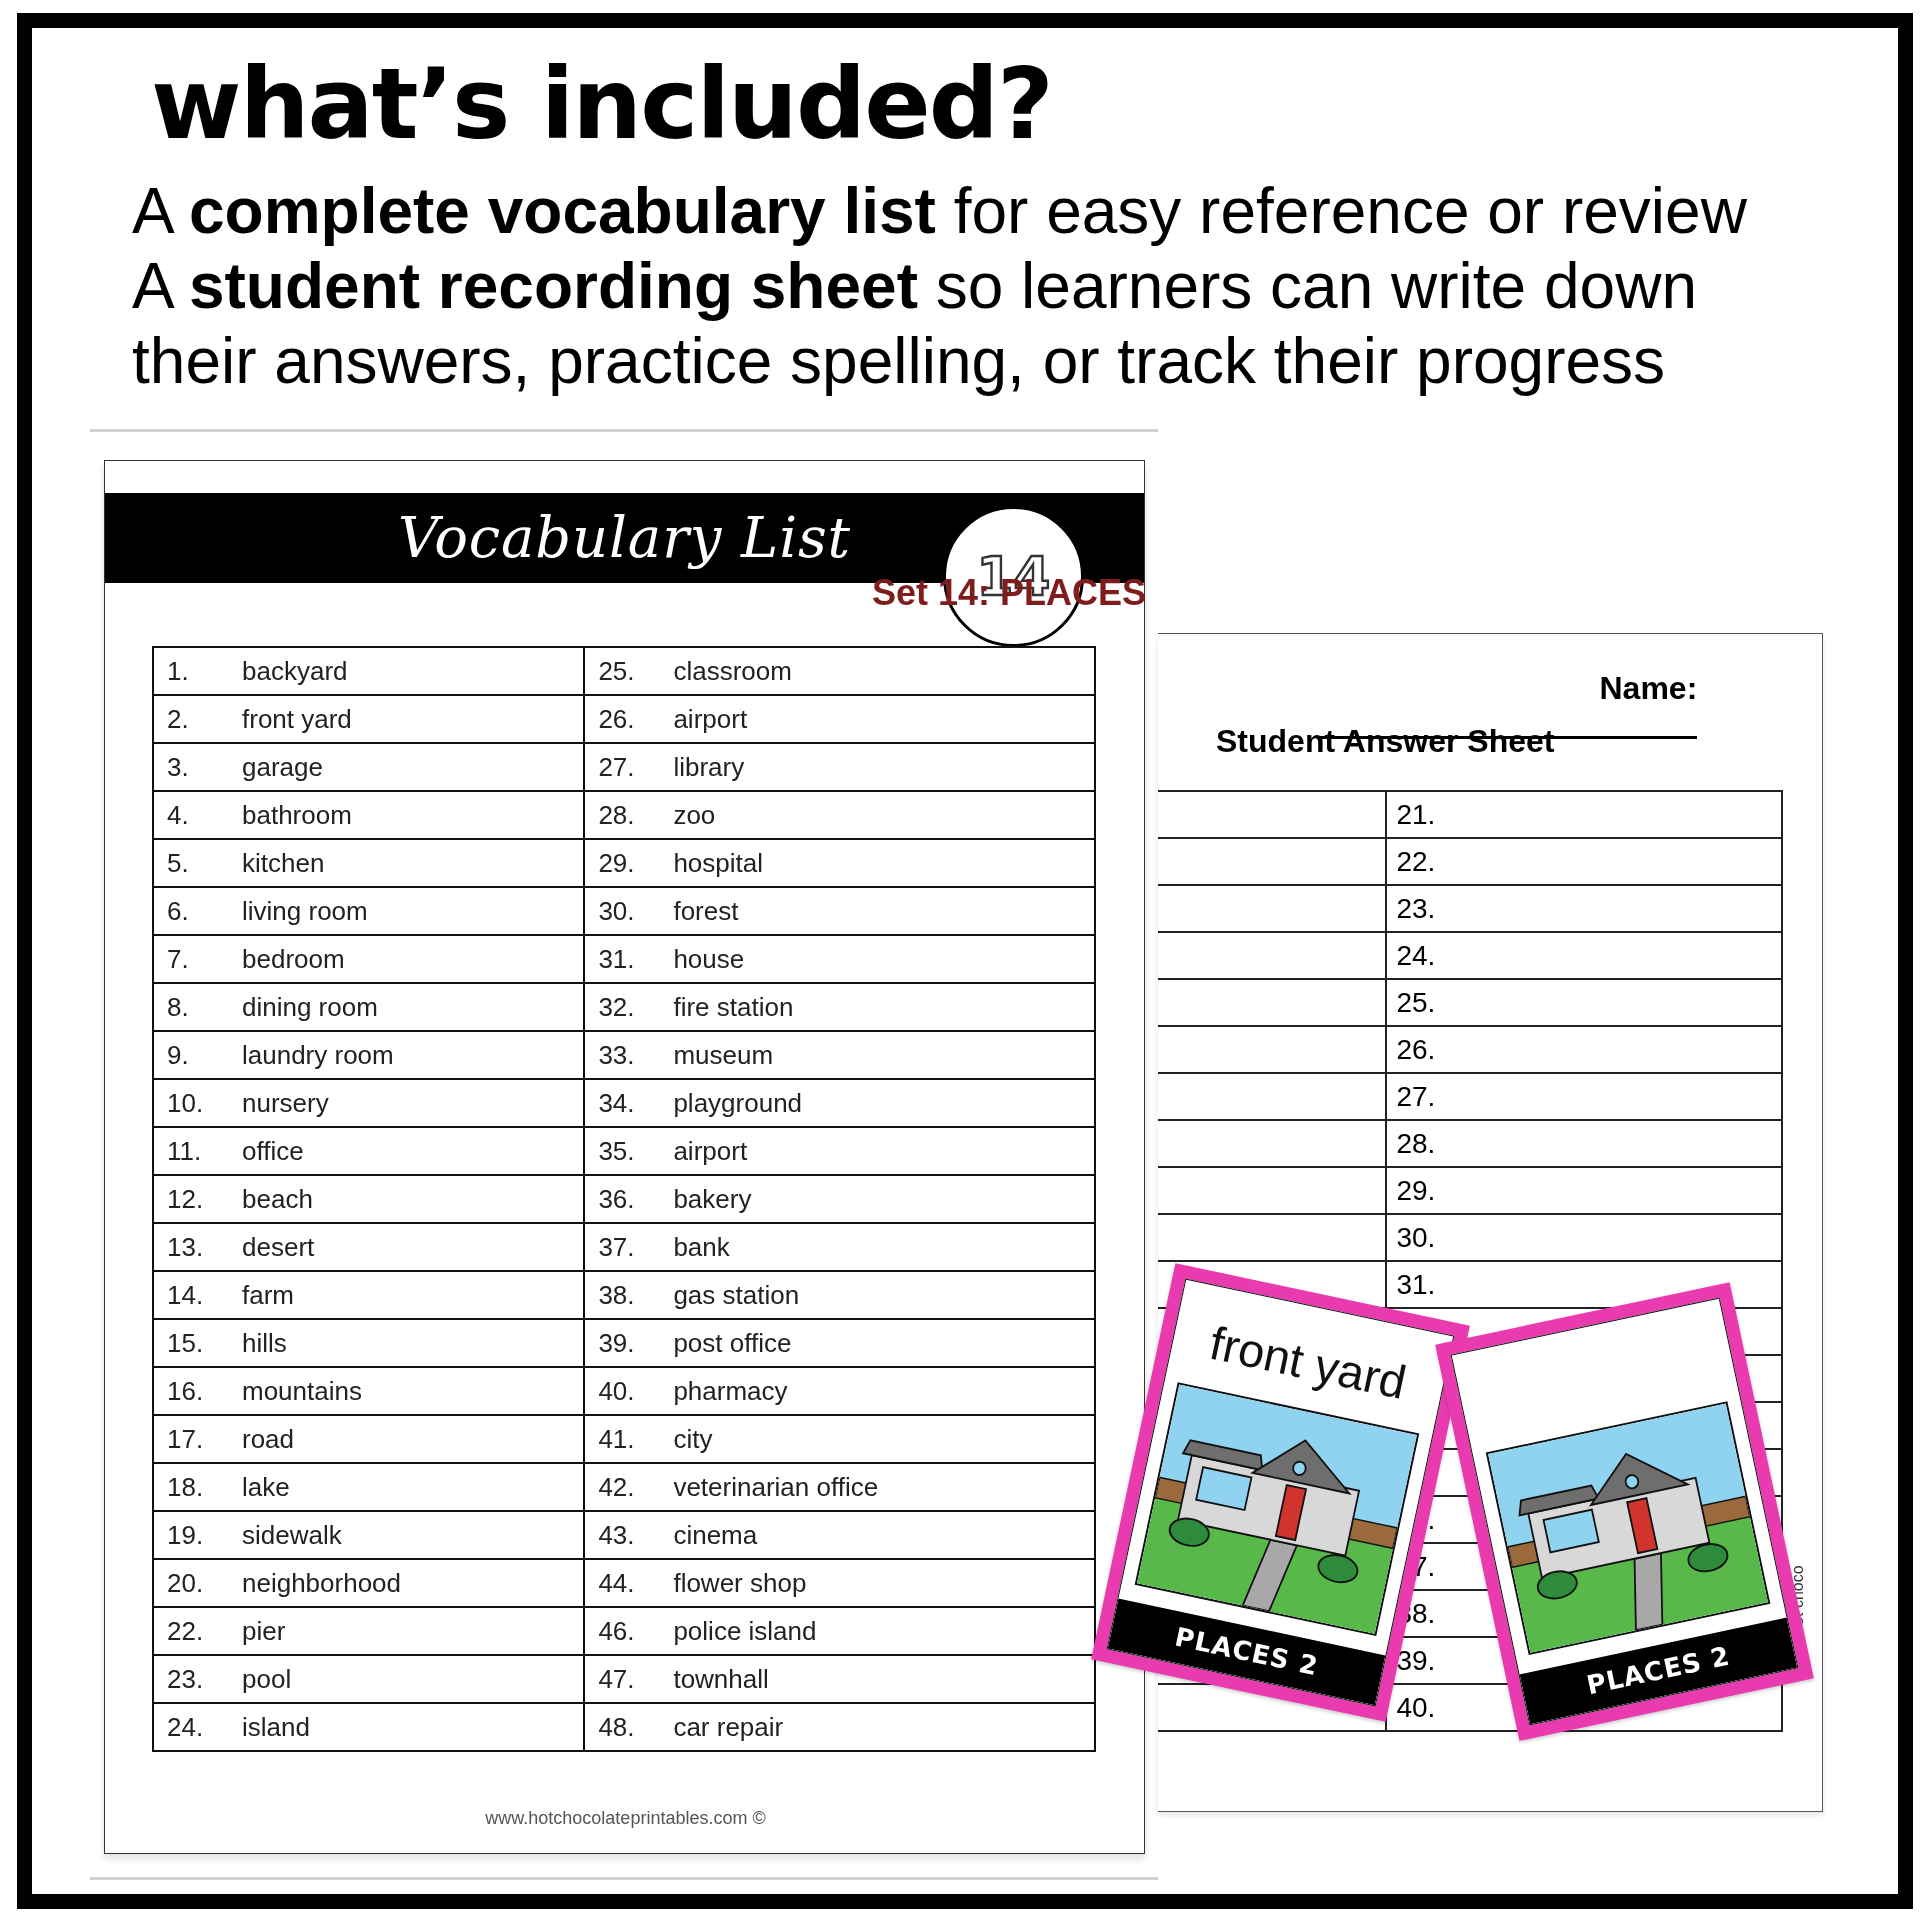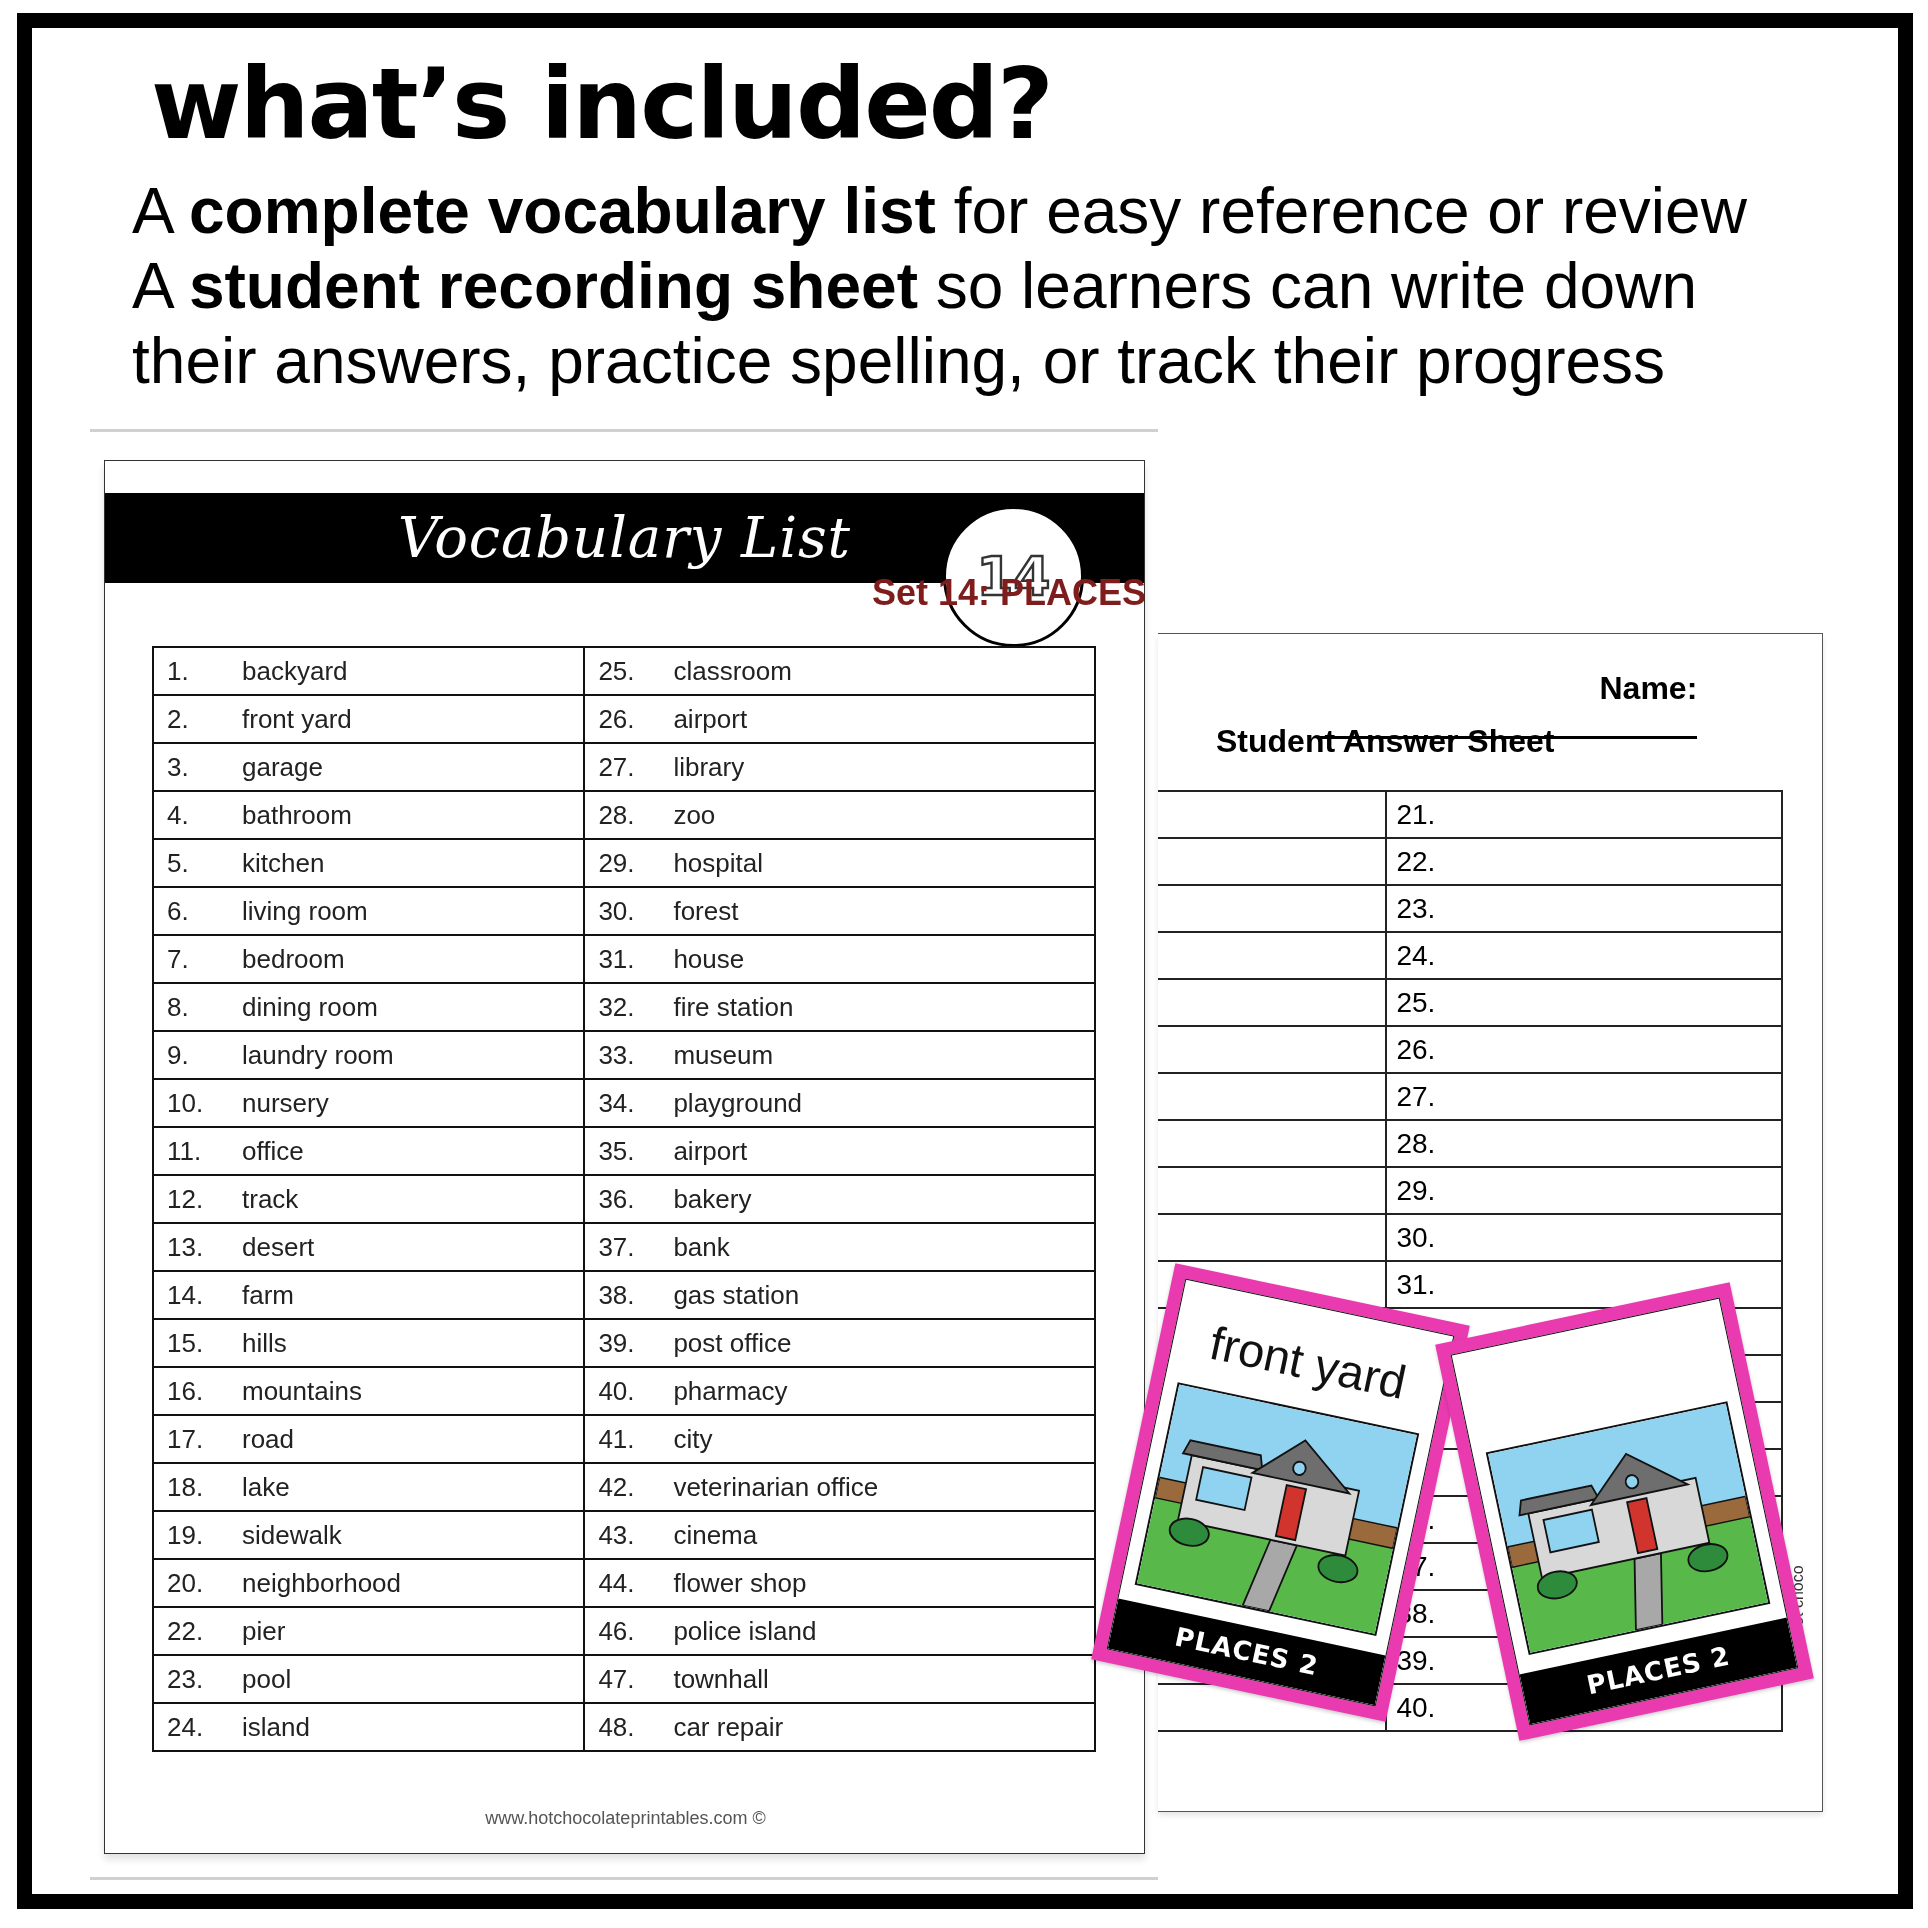--- a/index.html
+++ b/index.html
@@ -172,21 +172,21 @@
         </tr>
         <tr>
           <td><span class="num">10.</span><span>nursery</span></td>
           <td><span class="num">34.</span><span>playground</span></td>
         </tr>
         <tr>
           <td><span class="num">11.</span><span>office</span></td>
           <td><span class="num">35.</span><span>airport</span></td>
         </tr>
         <tr>
-          <td><span class="num">12.</span><span>track</span></td>
+          <td><span class="num">12.</span><span>beach</span></td>
           <td><span class="num">36.</span><span>bakery</span></td>
         </tr>
         <tr>
           <td><span class="num">13.</span><span>desert</span></td>
           <td><span class="num">37.</span><span>bank</span></td>
         </tr>
         <tr>
           <td><span class="num">14.</span><span>farm</span></td>
           <td><span class="num">38.</span><span>gas station</span></td>
         </tr>

